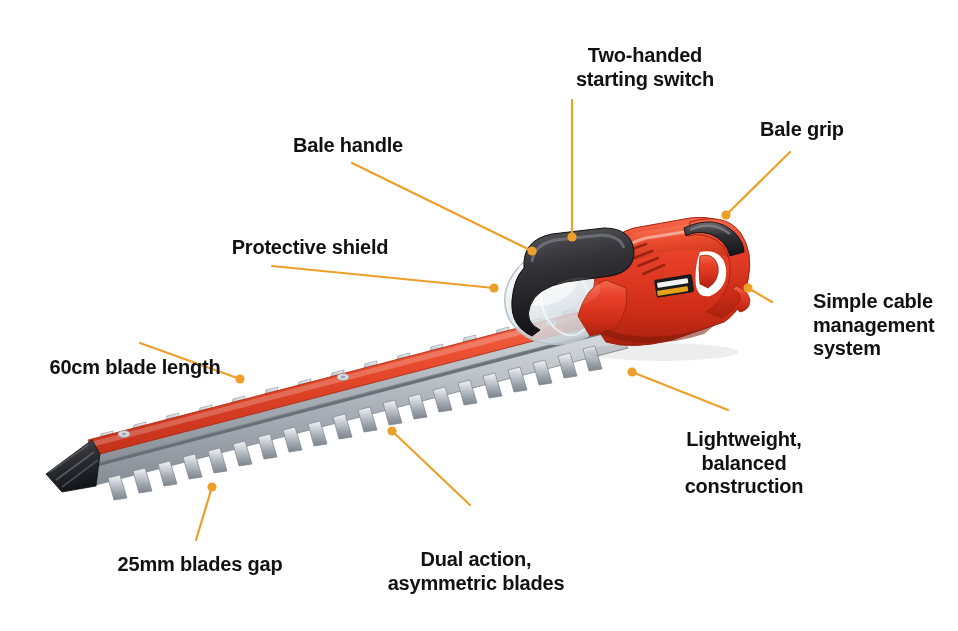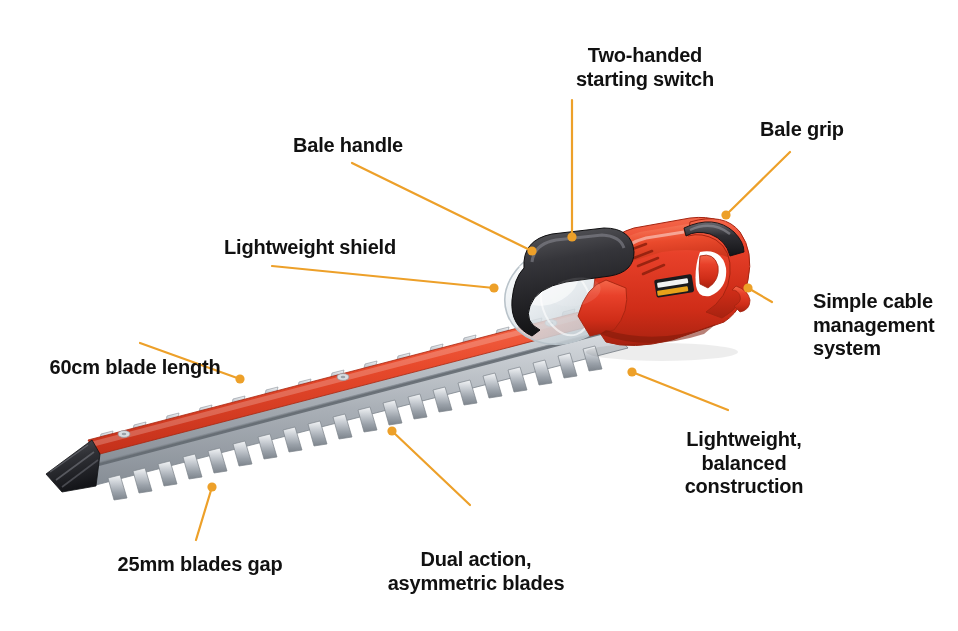--- a/index.html
+++ b/index.html
@@ -270,21 +270,21 @@
         <polyline points="728,410 632,372" fill="none" stroke="#eda029" stroke-width="2.2" stroke-linecap="round"></polyline>
         <circle cx="632" cy="372" r="4.6" fill="#eda029"></circle>
       </g>
     </svg>
 
   <div id="labels">
       <div class="callout c-center" style="left: 570px; top: 44px; width: 150px;">Two-handed
 starting switch</div>
       <div class="callout c-center" style="left: 752px; top: 118px; width: 100px;">Bale grip</div>
       <div class="callout c-center" style="left: 284px; top: 134px; width: 128px; text-align: center;">Bale handle</div>
-      <div class="callout c-center" style="left: 222px; top: 236px; width: 176px;">Lightweight shield</div>
+      <div class="callout c-center" style="left: 222px; top: 236px; width: 176px;">Protective shield</div>
       <div class="callout c-center" style="left: 38px; top: 312px; width: 194px; margin-top: 44px;">60cm blade length</div>
       <div class="callout c-center" style="left: 114px; top: 553px; width: 172px;">25mm blades gap</div>
       <div class="callout c-center" style="left: 378px; top: 548px; width: 196px;">Dual action,
 asymmetric blades</div>
       <div class="callout c-left" style="left: 778px; top: 290px; width: 150px;">Simple cable
 management
 system</div>
       <div class="callout c-center" style="left: 668px; top: 428px; width: 152px;">Lightweight,
 balanced
 construction</div>

